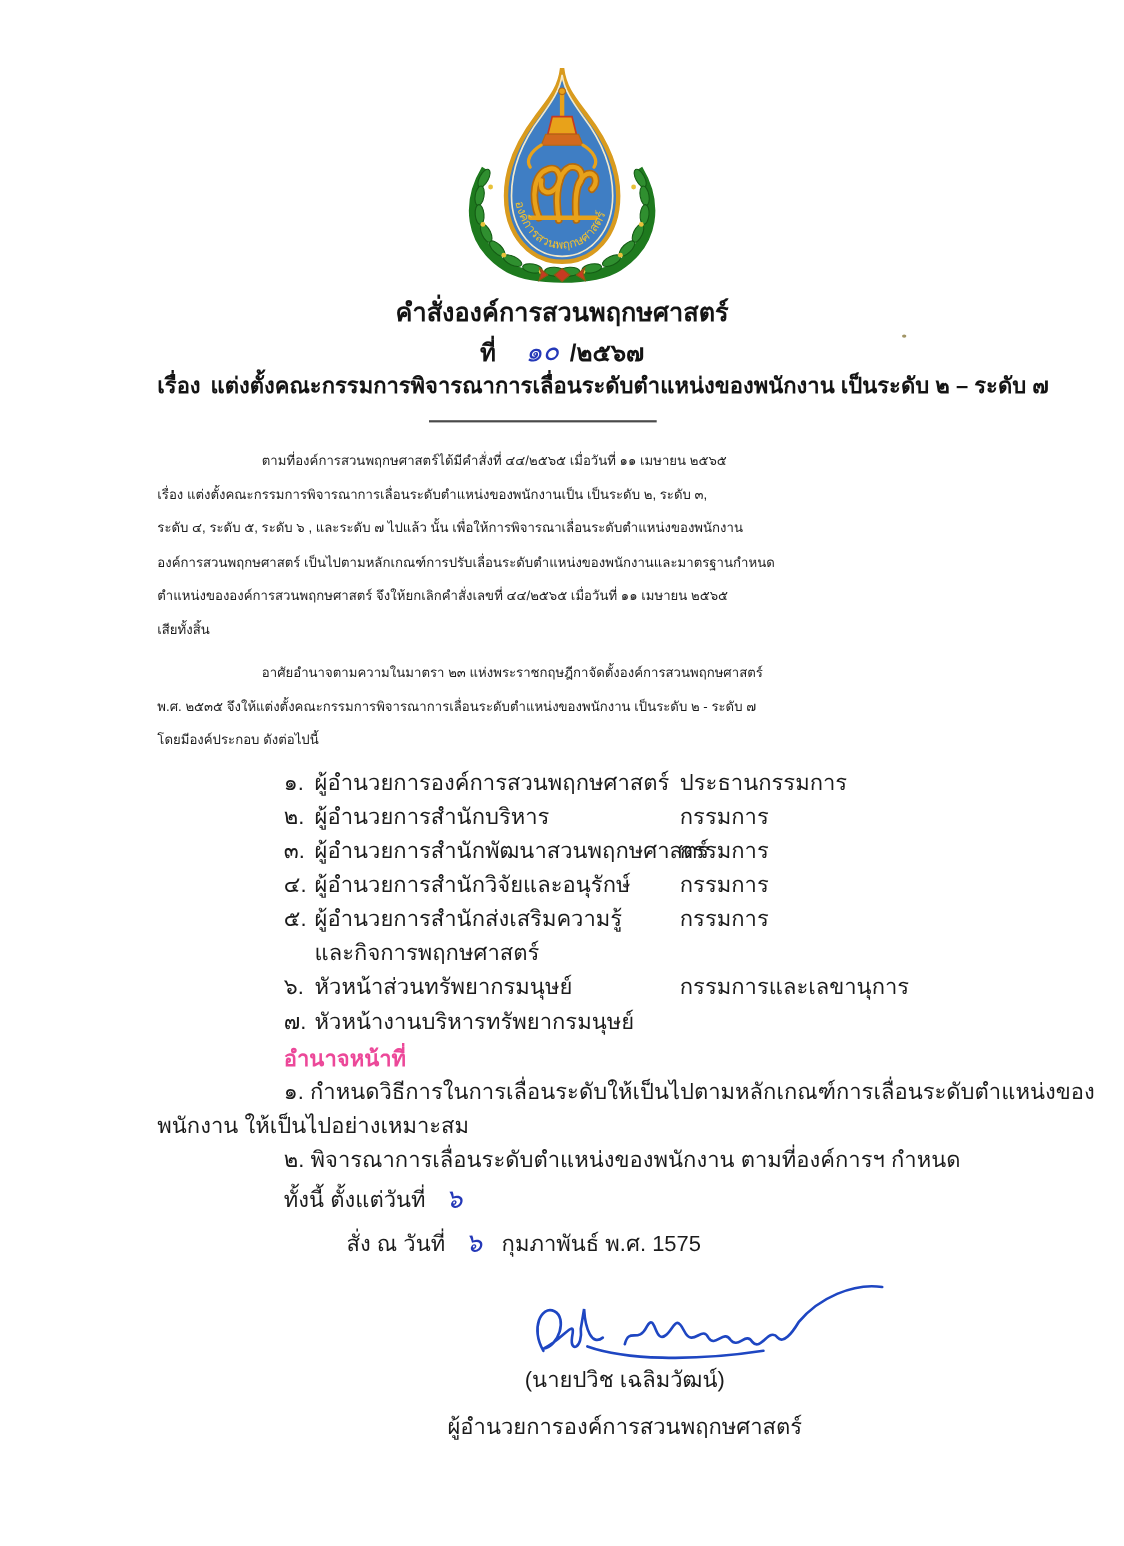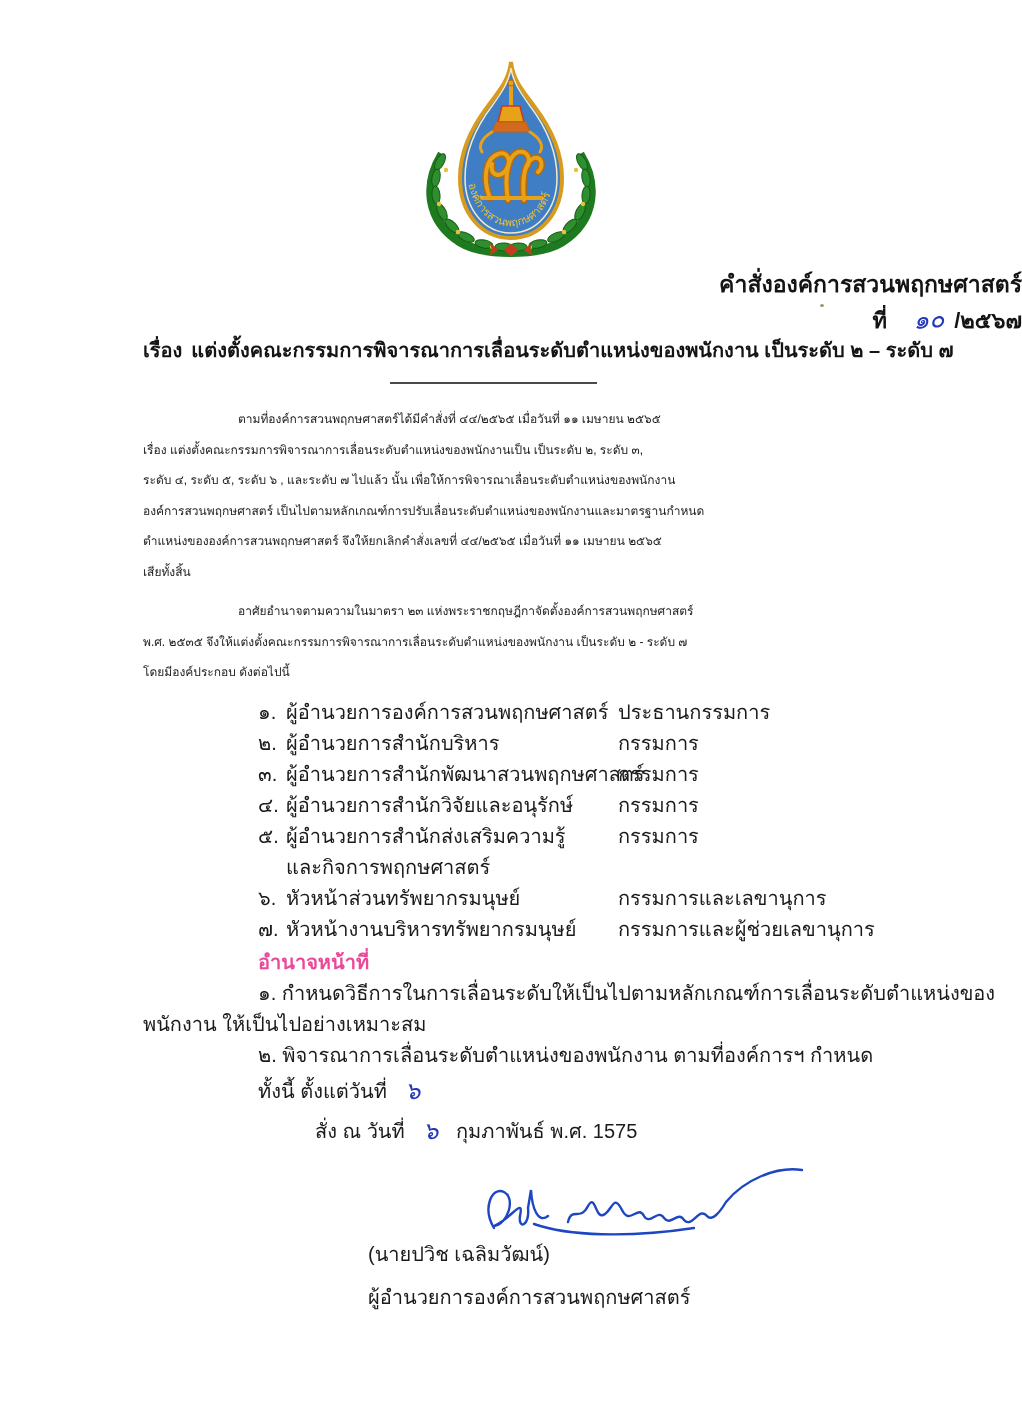--- a/index.html
+++ b/index.html
@@ -1,21 +1,21 @@
 <!DOCTYPE html>
 <html><head>
 <meta charset="utf-8">
 <style>
   html,body{margin:0;padding:0;background:#ffffff;}
   .page{
     position:relative;width:1022px;height:1405px;background:#ffffff;
     font-family:"Liberation Sans",sans-serif;color:#1b1b1b;overflow:hidden;
   }
   .abs{position:absolute;}
-  .center{left:0;width:1022px;text-align:right;}
+  .center{left:0;width:1022px;text-align:center;}
   .doc-title{top:266px;font-size:23px;font-weight:700;color:#141414;}
   .doc-number{top:299px;font-size:22px;font-weight:700;color:#141414;}
   .doc-number .hand{display:inline-block;margin:0 10px 0 26px;transform:rotate(-4deg);}
   .hand{color:#2438b8;font-weight:400;font-size:25px;font-style:italic;}
   .hand-day{display:inline-block;color:#2438b8;font-size:24px;font-style:italic;transform:rotate(-3deg);margin:0 18px;}
   .subject{top:334px;left:143px;font-size:20px;font-weight:700;color:#141414;white-space:nowrap;display:flex;gap:9px;}
   .divider{top:382px;left:390px;width:207px;height:2px;background:#4a4a4a;}
   .para{left:143px;width:770px;font-size:12px;}
   .para .line{white-space:nowrap;height:30.5px;line-height:30.5px;}
   .para .indent{padding-left:95px;}
@@ -26,21 +26,21 @@
   .cnum{position:absolute;left:115px;}
   .cname{position:absolute;left:143px;}
   .crole{position:absolute;left:475px;}
   .duties-heading{top:946px;left:258px;font-size:20px;font-weight:700;color:#ec4899;white-space:nowrap;}
   .duty1a{top:978px;left:258px;}
   .duty1b{top:1009px;left:143px;}
   .duty2{top:1040px;left:258px;}
   .dline{font-size:20px;white-space:nowrap;line-height:30px;}
   .eff{top:1076px;left:258px;display:flex;align-items:flex-start;}
   .issued{top:1116px;left:315px;display:flex;align-items:center;}
-  .sig-block{top:1238px;left:368px;width:400px;}
+  .sig-block{top:1238px;left:368px;width:400px;text-align:center;}
   .sig-name{font-size:20px;white-space:nowrap;}
   .sig-title{font-size:20px;margin-top:11px;white-space:nowrap;}
   .sig-svg{top:1164px;left:468px;}
   .logo{top:58px;left:412px;}
   .speck{top:304px;left:820px;width:4px;height:3px;background:#8a7a40;border-radius:50%;opacity:.8;}
 </style>
 </head>
 <body>
 
 <div class="page">
@@ -179,21 +179,20 @@
       <span class="crole"></span>
     </div>
     <div class="crow">
       <span class="cnum">๖.</span>
       <span class="cname">หัวหน้าส่วนทรัพยากรมนุษย์</span>
       <span class="crole">กรรมการและเลขานุการ</span>
     </div>
     <div class="crow">
       <span class="cnum">๗.</span>
       <span class="cname">หัวหน้างานบริหารทรัพยากรมนุษย์</span>
-      <span class="crole">กรรมการและผู้ช่วยเลขานุการ</span>
     </div>
   </div>
 
   <div class="abs duties-heading">อำนาจหน้าที่</div>
   <div class="abs dline duty1a">๑. กำหนดวิธีการในการเลื่อนระดับให้เป็นไปตามหลักเกณฑ์การเลื่อนระดับตำแหน่งของ</div>
   <div class="abs dline duty1b">พนักงาน ให้เป็นไปอย่างเหมาะสม</div>
   <div class="abs dline duty2">๒. พิจารณาการเลื่อนระดับตำแหน่งของพนักงาน ตามที่องค์การฯ กำหนด</div>
 
   <div class="abs dline eff">
     <span>ทั้งนี้  ตั้งแต่วันที่</span>

